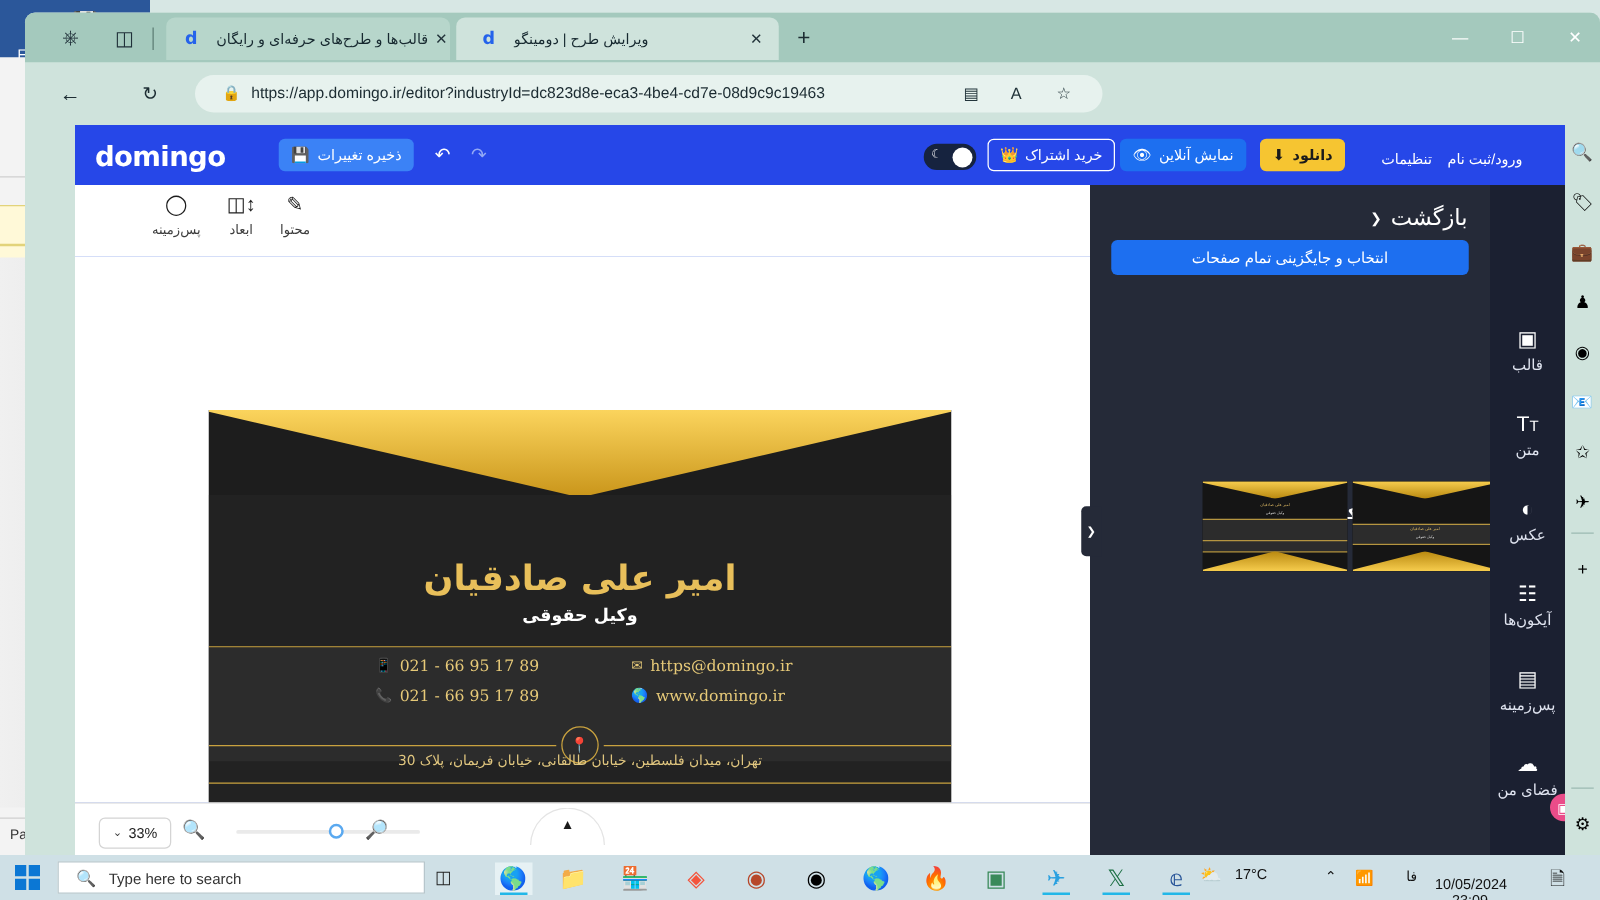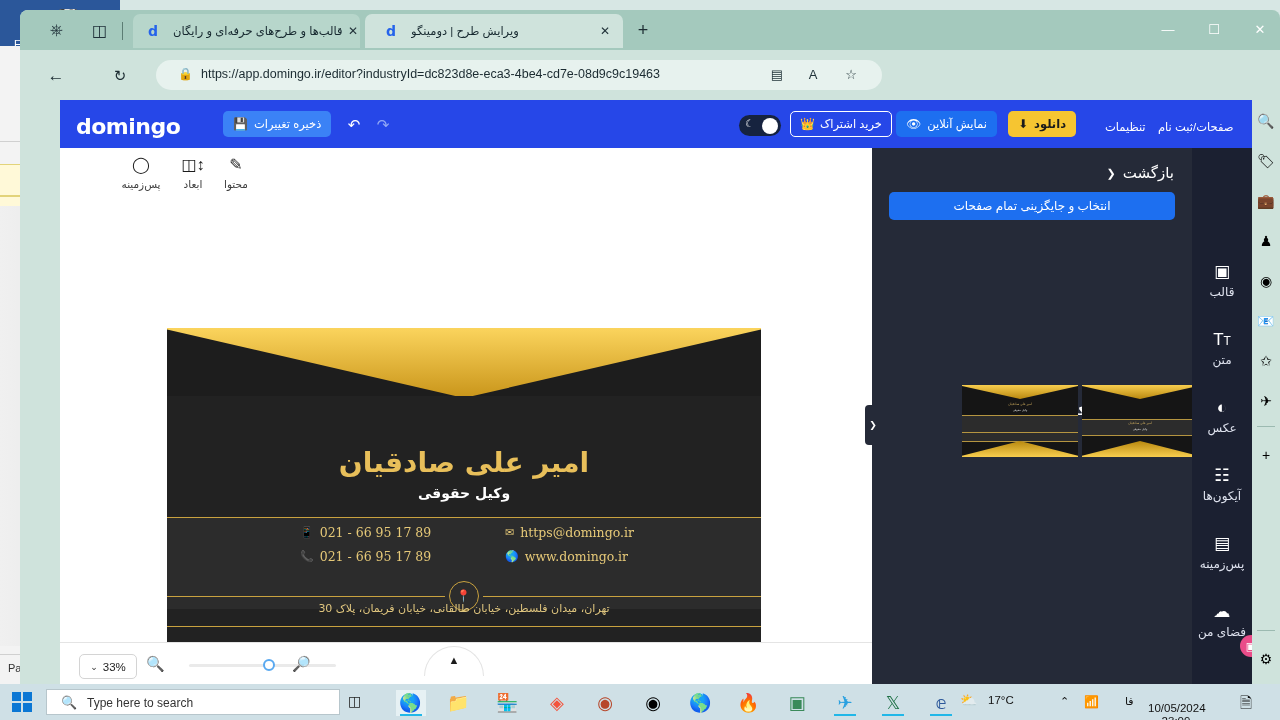--- a/index.html
+++ b/index.html
@@ -158,21 +158,21 @@
   #zoom-in { position: absolute; left: 86px; top: 12px; font-size: 15px; color: #111; }
   #zoom-track { position: absolute; left: 129px; top: 21px; width: 147px; height: 3px; background: #eaeaea; border-radius: 2px; }
   #zoom-knob { position: absolute; left: 203px; top: 16px; width: 12px; height: 12px; border-radius: 50%; border: 2px solid #5aa9f0; background: #fff; }
   #zoom-out { position: absolute; left: 232px; top: 12px; font-size: 15px; color: #111; }
   #collapse-handle { position: absolute; left: 364px; top: 546px; width: 60px; height: 30px; border-radius: 30px 30px 0 0; background: #fff; border: 1px solid #e4e4e4; border-bottom: none; display: flex; align-items: flex-end; justify-content: center; }
   #collapse-icon { font-size: 11px; color: #1b1b1b; padding-bottom: 10px; }
 
   
   #right-panel { position: absolute; left: 812px; top: 48px; width: 320px; height: 546px; background: #252a38; }
   #back-row { position: absolute; right: 18px; top: 16px; display: flex; align-items: center; gap: 7px; direction: rtl; }
-  #back-label { font-size: 15px; color: #fff; }
+  #back-label { font-size: 18px; color: #fff; }
   #back-chev { font-size: 11px; color: #fff; }
   #replace-all-btn { position: absolute; left: 17px; top: 44px; width: 286px; height: 28px; background: #1d6ff0; border-radius: 5px; display: flex; align-items: center; justify-content: center; }
   #replace-all-label { font-size: 12px; color: #fff; direction: rtl; }
   #tpl-title { position: absolute; right: 18px; top: 255px; font-size: 13px; font-weight: bold; color: #fff; direction: rtl; }
   .thumb { position: absolute; top: 237px; width: 116px; height: 72px; background: #151515; overflow: hidden; }
   #thumb-1 { left: 210px; }
   #thumb-2 { left: 90px; }
   .th-chev-top { position: absolute; left: 0; top: 0; width: 116px; height: 14px;
       background: linear-gradient(180deg,#f7cd4e,#b8880f); clip-path: polygon(0 0,100% 0,100% 8%,50% 100%,0 8%); }
   .th-chev-bot { position: absolute; left: 0; bottom: 0; width: 116px; height: 16px;
@@ -331,21 +331,21 @@
         <span id="preview-label">نمایش آنلاین</span>
         <span id="eye-icon">👁</span>
       </div>
 
       <div id="download-btn">
         <span id="download-label">دانلود</span>
         <span id="download-icon">⬇</span>
       </div>
 
       <div id="settings-link">تنظیمات</div>
-      <div id="login-link">صفحات/ثبت نام</div>
+      <div id="login-link">ورود/ثبت نام</div>
     </div>
 
     <div id="tool-row">
       <div class="tool" id="tool-bg">
         <div class="tool-ico">◯</div>
         <div class="tool-lbl">پس‌زمینه</div>
       </div>
       <div class="tool" id="tool-dim">
         <div class="tool-ico">◫↕</div>
         <div class="tool-lbl">ابعاد</div>

